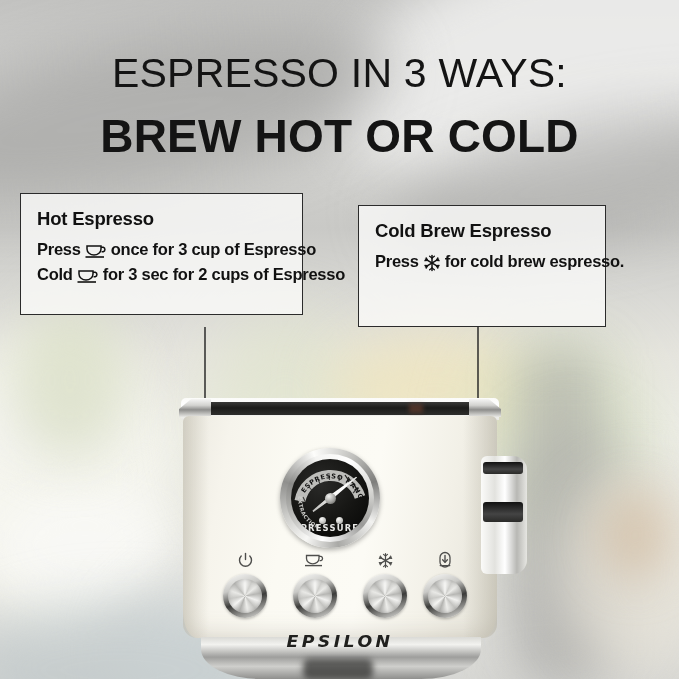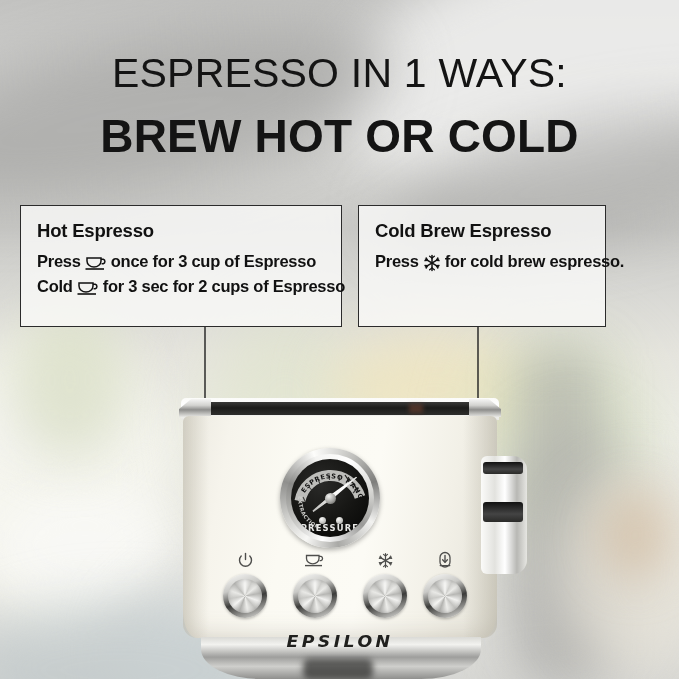--- a/index.html
+++ b/index.html
@@ -162,22 +162,22 @@
   .callout {
     position: absolute;
     border: 1.6px solid #2b2b2b;
     background: rgba(250,250,249,0.80);
     box-sizing: border-box;
     padding: 14px 14px 10px 16px;
     color: #111;
   }
   .callout-left {
     left: 20px;
-    top: 205px;
-    width: 322px;
+    top: 193px;
+    width: 283px;
     height: 122px;
   }
   .callout-right {
     left: 358px;
     top: 205px;
     width: 248px;
     height: 122px;
   }
   .callout-title {
     font-size: 18.5px;
@@ -479,21 +479,21 @@
     <div class="bg-blob blob-warm-mid"></div>
     <div class="bg-blob blob-green-right"></div>
     <div class="bg-blob blob-post-right"></div>
     <div class="bg-blob blob-gray-right"></div>
     <div class="bg-blob blob-cream-right"></div>
     <div class="bg-blob blob-warm-dot"></div>
     <div class="bg-blob blob-light-bottom"></div>
     <div class="bg-blob blob-counter"></div>
   </div>
 
-  <div class="headline headline-1">ESPRESSO IN 1 WAYS:</div>
+  <div class="headline headline-1">ESPRESSO IN 3 WAYS:</div>
   <div class="headline headline-2">BREW HOT OR COLD</div>
 
   <svg class="leaders" width="679" height="679" viewBox="0 0 679 679">
 
     <path d="M 205 327 L 205 468 L 318 566" fill="none" stroke="#202020" stroke-width="1.4"></path>
 
     <path d="M 478 327 L 478 470 L 385 566" fill="none" stroke="#202020" stroke-width="1.4"></path>
   </svg>
 
   <div class="callout callout-left">

